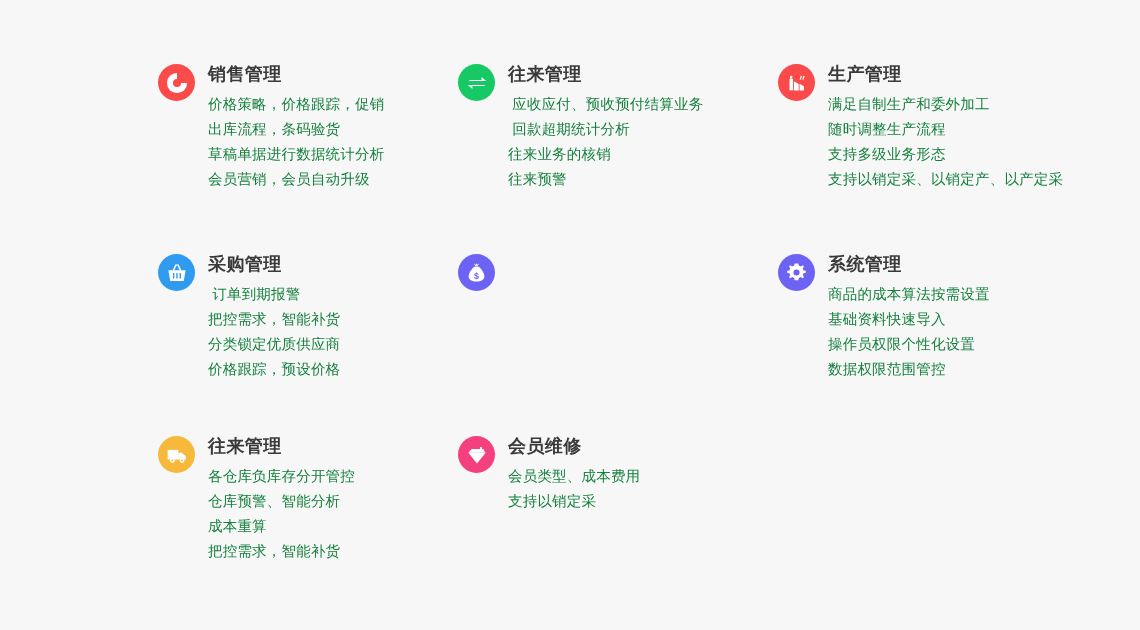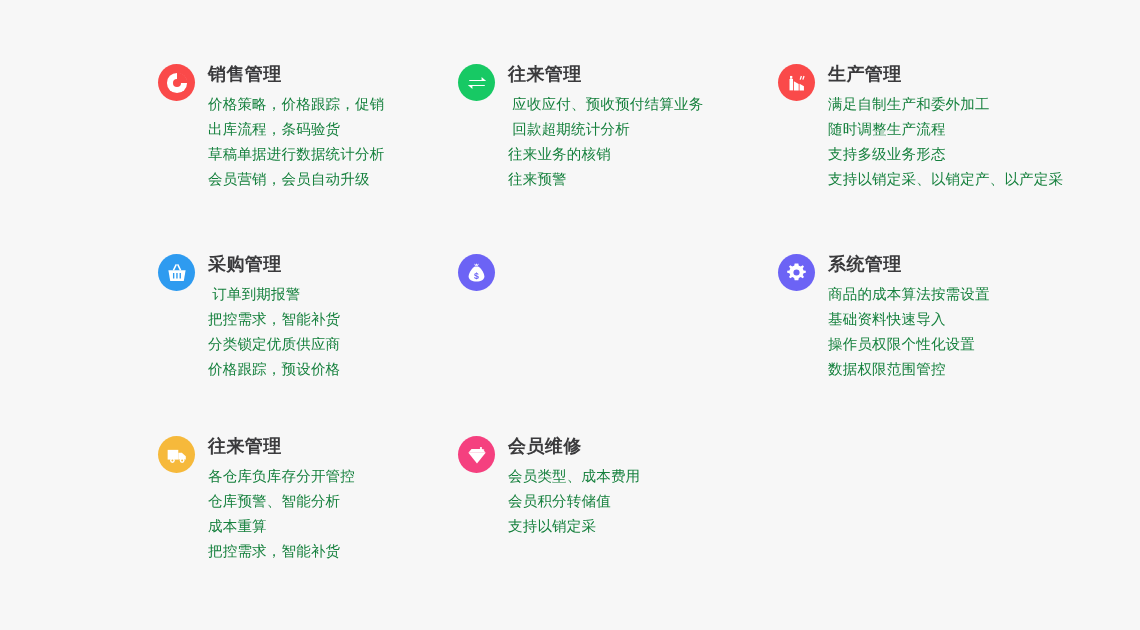--- a/index.html
+++ b/index.html
@@ -221,18 +221,17 @@
       <path d="M2.6 9.6 H21.4 L12 21.2 Z" fill="#fff"></path>
       <path d="M6 5.4 H18 L21.4 9.6 H2.6 Z" fill="#fff"></path>
       <circle cx="16.3" cy="4.4" r="1.25" fill="#fff"></circle>
       <circle cx="19.2" cy="6.6" r="0.8" fill="#fff"></circle>
     </svg>
       </div>
       <div class="card-text card-body-w">
         <div class="card-title">会员维修</div>
         <ul class="card-lines">
           <li class="card-line">会员类型、成本费用</li>
-          <li class="card-line">会员积分转储值</li>
           <li class="card-line">支持以销定采</li>
         </ul>
       </div>
     </div>
   </div>
 
 </body></html>

